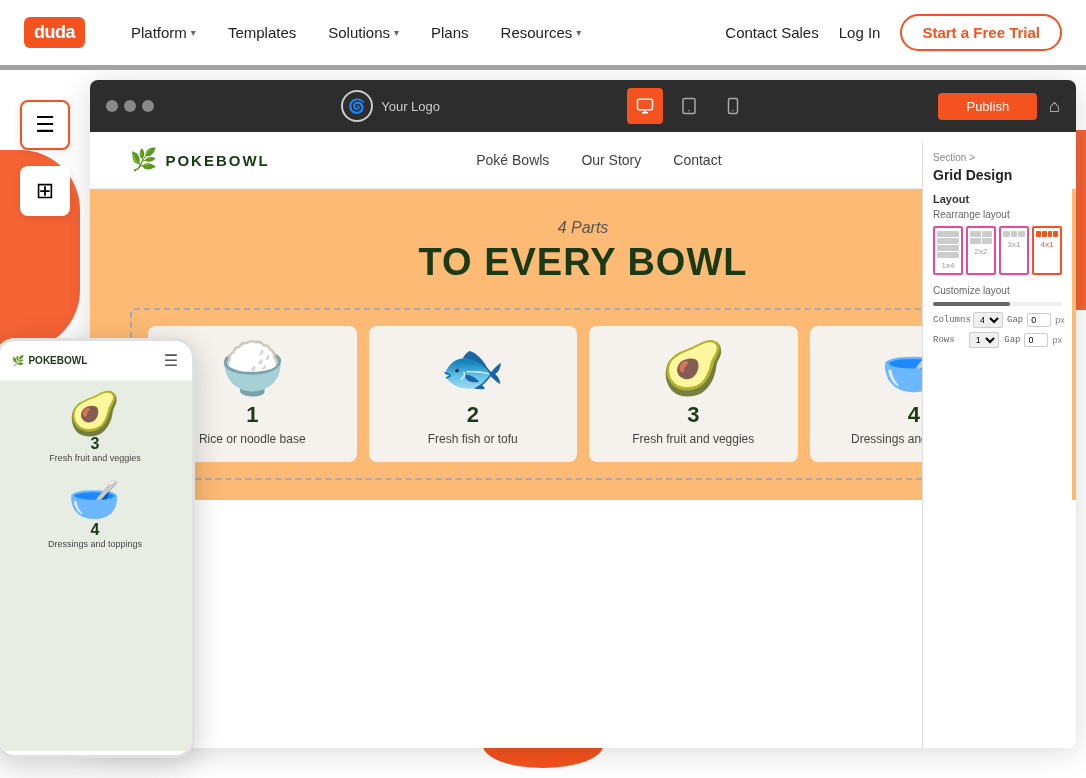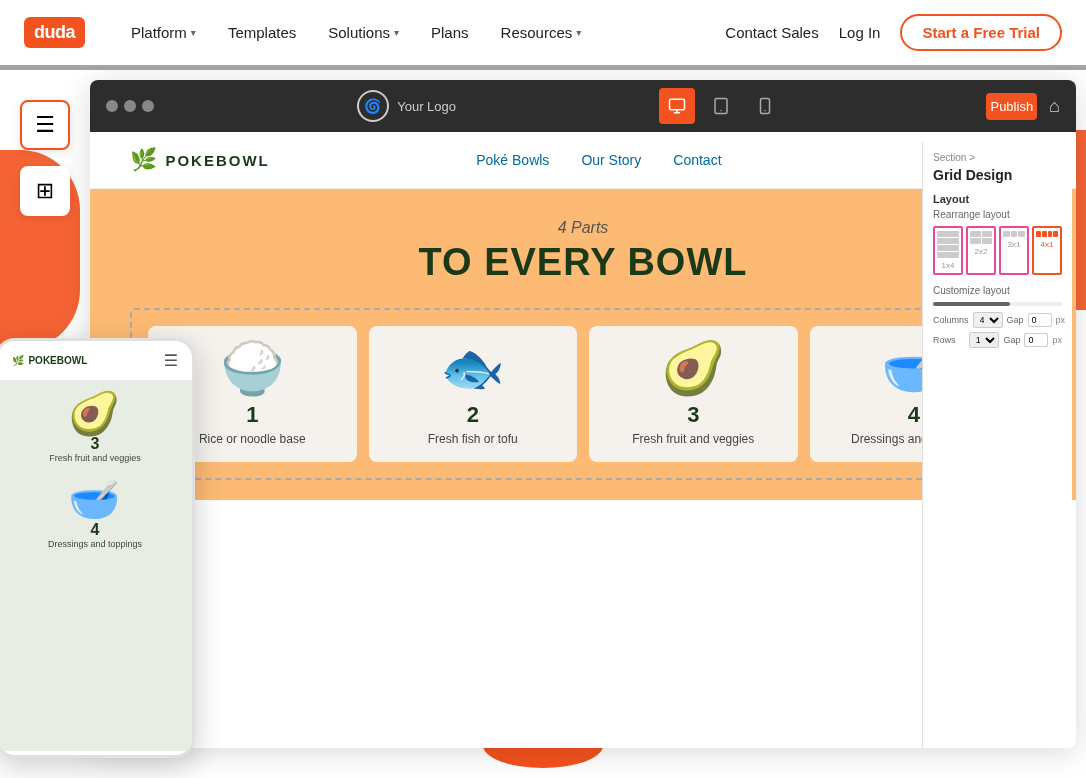--- a/index.html
+++ b/index.html
@@ -75,38 +75,38 @@
     .device-icons { display: flex; gap: 8px; }
     .device-icon {
       width: 36px; height: 36px; display: flex; align-items: center; justify-content: center;
       border-radius: 4px; cursor: pointer;
     }
     .device-icon.active { background: #f4521e; }
     .device-icon svg { fill: #fff; width: 18px; height: 18px; }
     .device-icon:not(.active) svg { fill: #aaa; }
     .editor-topbar-right { display: flex; align-items: center; gap: 12px; }
     .publish-btn {
-      background: #f4521e; color: #fff; border: none; padding: 6px 4px;
+      background: #f4521e; color: #fff; border: none; padding: 6px 28px;
       border-radius: 4px; font-size: 13px; cursor: pointer;
     }
     .home-icon { color: #ccc; font-size: 18px; cursor: pointer; }
 
     
     .website-preview {
       height: calc(100% - 52px); overflow: hidden; position: relative;
     }
     .website-nav {
       display: flex; align-items: center; justify-content: space-between;
       padding: 14px 40px; background: #fff; border-bottom: 1px solid #eee;
     }
     .website-logo { display: flex; align-items: center; gap: 8px; }
     .website-logo-icon { font-size: 22px; color: #2d5a27; }
     .website-logo-text { font-size: 15px; font-weight: 700; letter-spacing: 2px; color: #1a3a17; }
     .website-nav-links { display: flex; gap: 32px; }
-    .website-nav-link { font-size: 14px; color: #0369a1; cursor: pointer; }
+    .website-nav-link { font-size: 14px; color: #404040; cursor: pointer; }
     .website-social-icons { display: flex; gap: 12px; }
     .social-circle {
       width: 28px; height: 28px; border: 1.5px solid #555; border-radius: 50%;
       display: flex; align-items: center; justify-content: center; font-size: 12px; color: #555;
     }
 
     
     .website-content {
       background: #fdba74; padding: 30px 40px 20px; position: relative;
     }
@@ -178,21 +178,21 @@
     }
     .layout-option.active { border-color: #f4521e; }
     .layout-bar { background: #ccc; height: 6px; border-radius: 1px; }
     .layout-option.active .layout-bar { background: #f4521e; }
     .layout-num { font-size: 8px; text-align: center; color: #999; margin-top: 2px; }
     .layout-option.active .layout-num { color: #f4521e; }
     .customize-row { display: flex; align-items: center; gap: 4px; margin-bottom: 6px; }
     .customize-bar { height: 4px; background: #eee; flex: 1; border-radius: 2px; }
     .customize-bar-inner { height: 100%; background: #666; border-radius: 2px; width: 60%; }
     .field-row { display: flex; gap: 4px; align-items: center; margin-bottom: 4px; }
-    .field-label { font-size: 9px; color: #666; width: 36px; }
+    .field-label { font-size: 9px; color: #666; width: 36px; font-family: Liberation Mono, monospace; }
     .field-select {
       border: 1px solid #ccc; border-radius: 2px; font-size: 9px;
       padding: 1px 2px; width: 30px;
     }
     .field-input {
       border: 1px solid #ccc; border-radius: 2px; font-size: 9px;
       padding: 1px 3px; width: 24px;
     }
     .field-unit { font-size: 9px; color: #888; }
   </style>

